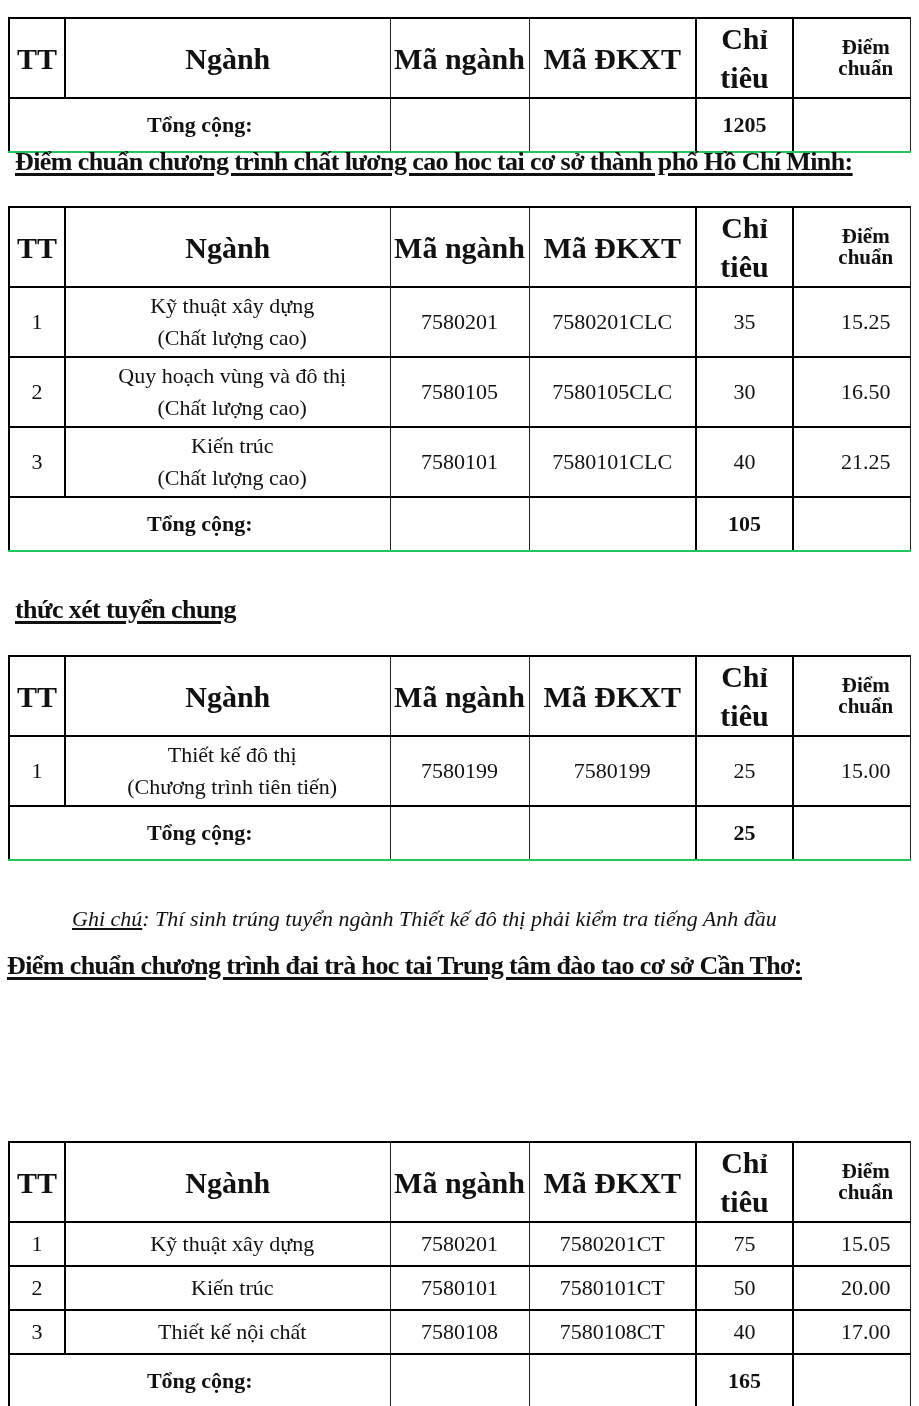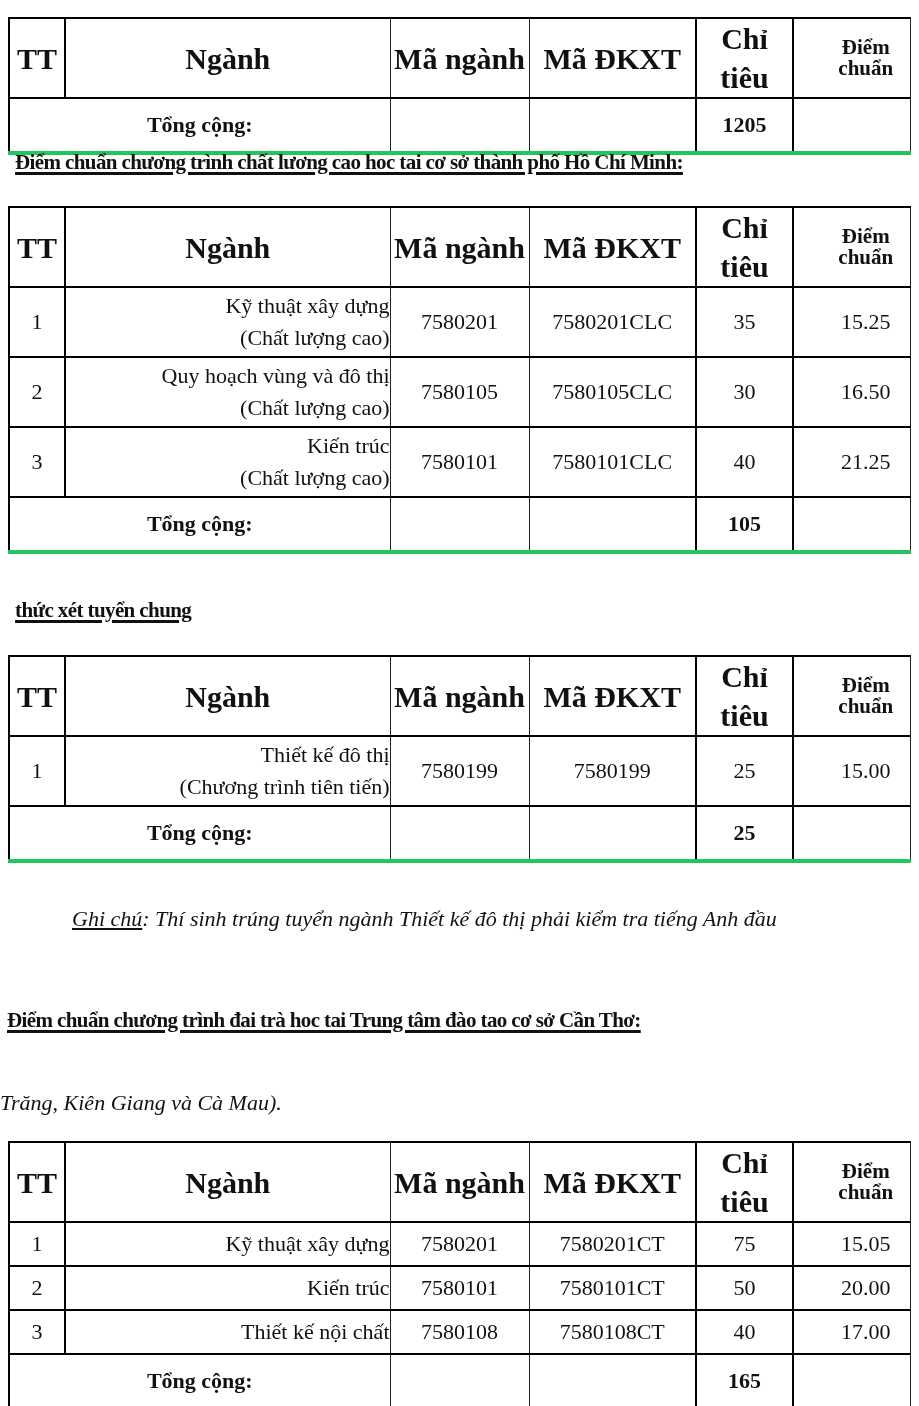--- a/index.html
+++ b/index.html
@@ -39,39 +39,39 @@
     }
     .tbl tr.hdr td.diem {
       line-height: 1.0;
       font-size: 21px;
     }
     .tbl td.c-tt { border-left: 2px solid #000; }
     .tbl td.c-nganh-sep { border-left: 2px solid #000; }
     .tbl td.c-chitieu { border-left: 2px solid #000; border-right: 2px solid #000; }
     .tbl td.c-last { border-right: 1px solid #222; padding-left: 28px; }
     .tbl td.name {
-      text-align: right;
+      text-align: center;
       padding-left: 9px;
       line-height: 1.45;
     }
     .tbl tr.row td { border-bottom: 2px solid #000; }
     .tbl tr.row2 td { height: 68px; }
     .tbl tr.row1 td { height: 42px; }
     .tbl tr.total td {
       font-weight: bold;
       height: 52px;
-      border-bottom: 4px solid #22c55e;
+      border-bottom: 2px solid #22c55e;
     }
     .tbl tr.total td.total-label {
       border-left: 2px solid #000;
     }
     .heading {
       position: absolute;
       font-weight: bold;
-      font-size: 21px;
+      font-size: 26px;
       text-decoration: underline;
       text-decoration-thickness: 3px;
       text-underline-offset: 3px;
       letter-spacing: -0.6px;
       line-height: 28px;
       margin: 0;
     }
     .para {
       position: absolute;
       left: 0;
@@ -208,26 +208,25 @@
     <td class="c-last"></td>
   </tr>
 </tbody>
   </table>
 
 <p class="para note" style="top:904px;">
   <span style="display:inline-block; width:72px;"></span><span class="u">Ghi chú</span><span>: Thí sinh trúng tuyển ngành Thiết kế đô thị phải kiểm tra tiếng Anh đầu</span><br>
   <br>
 </p>
 
-<p class="heading" style="left:7px; top:1006px;">Điểm chuẩn chương trình đai trà hoc tai Trung tâm đào tao cơ sở Cần Thơ:</p>
+<p class="heading" style="left:7px; top:952px;">Điểm chuẩn chương trình đai trà hoc tai Trung tâm đào tao cơ sở Cần Thơ:</p>
 
 <p class="para" style="top:1030px;">
   <br>
   <br>
-  <span>Trăng, Kiên Giang và Cà Mau).</span>
 </p>
 
 <table class="tbl" style="top:1141px;">
   <colgroup>
     <col style="width:56px">
       <col style="width:325px">
       <col style="width:139px">
       <col style="width:167px">
       <col style="width:97px">
       <col style="width:117px">

